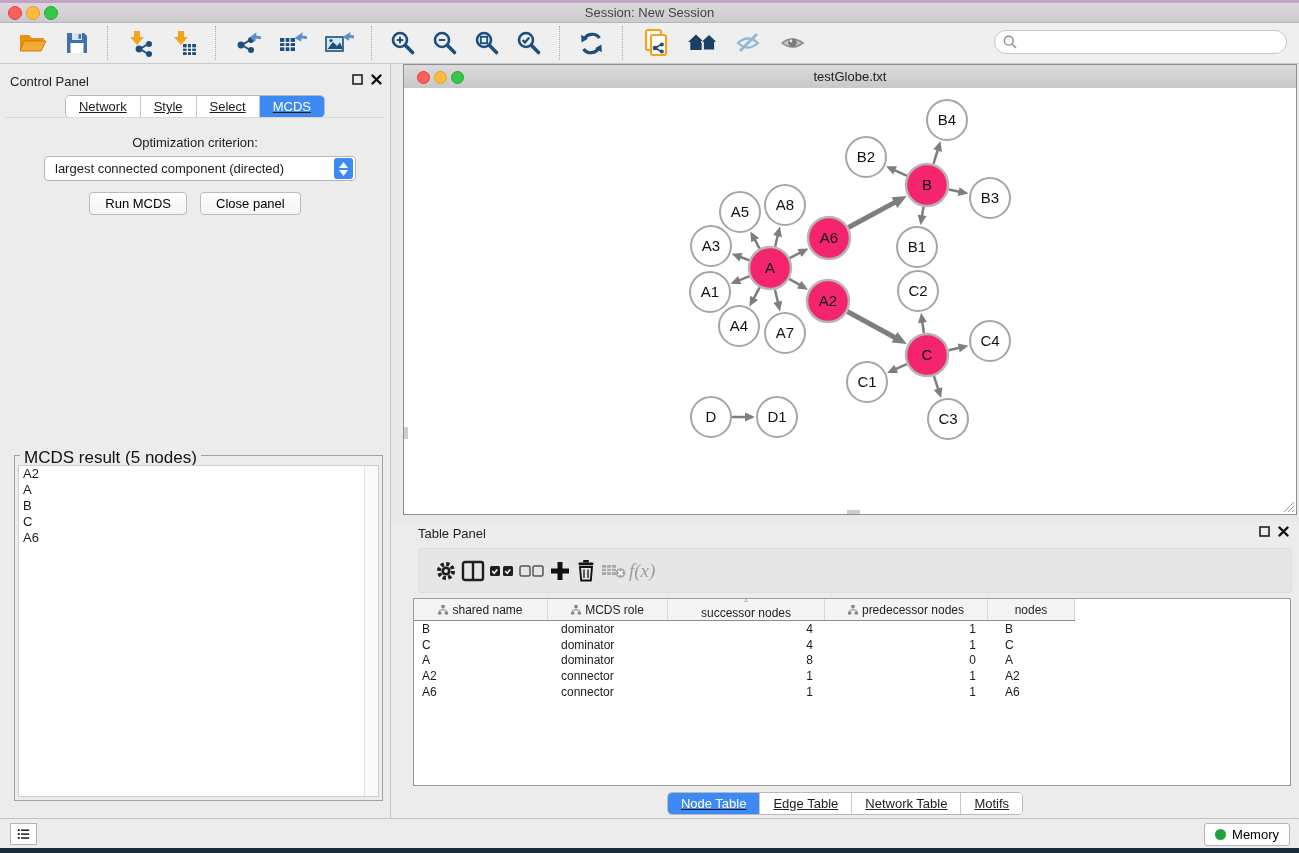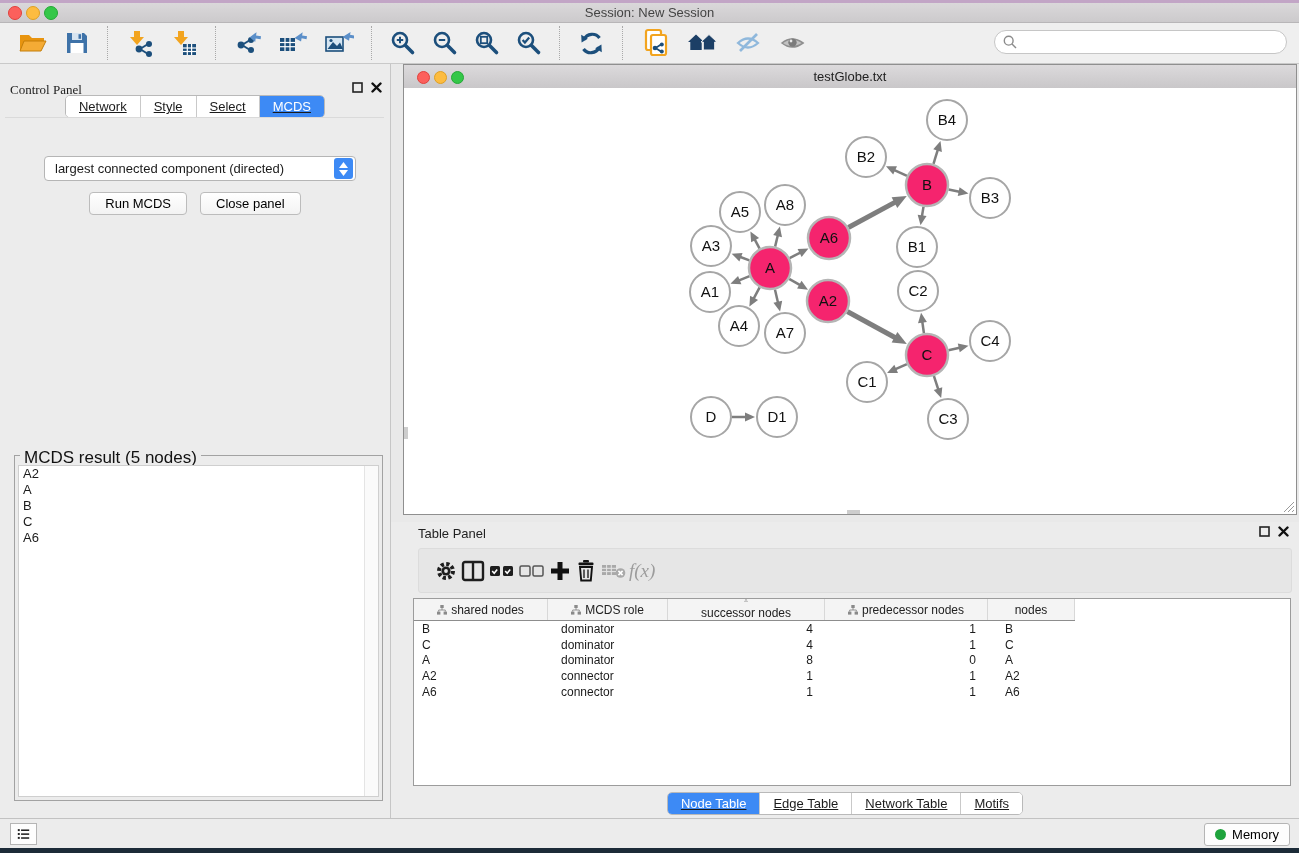--- a/index.html
+++ b/index.html
@@ -21,21 +21,21 @@
   .toolbar{left:0;top:23px;width:1299px;height:41px;background:#efefef;
            border-bottom:1px solid #c9c9c9;display:flex;align-items:center;padding-left:10px;box-sizing:border-box;}
   .tbtn{background:none;border:none;padding:2px 6px;margin:0 2px;cursor:pointer;display:flex;align-items:center;}
   .tb-sep{width:1px;height:34px;border-left:1px dotted #a9a9a9;margin:0 9px;}
   .searchbox{position:absolute;right:12px;top:30px;width:293px;height:24px;background:#fff;
              border:1px solid #c6c6c6;border-radius:12px;display:flex;align-items:center;padding-left:8px;box-sizing:border-box;}
   .searchbox input{border:none;outline:none;font-size:13px;width:250px;background:transparent;font-family:"Liberation Sans",sans-serif;}
 
   
   .control-panel{left:0;top:64px;width:390px;height:754px;background:#ececec;border-right:1px solid #c6c6c6;}
-  .panel-head{position:absolute;left:0;top:12px;width:100%;height:26px;font-family:Liberation Serif, serif;}
+  .panel-head{position:absolute;left:0;top:4px;width:100%;height:26px;}
   .panel-title{position:absolute;left:10px;top:6px;font-size:13px;color:#222;}
   .panel-icons{position:absolute;right:8px;top:6px;display:flex;gap:8px;}
   .hairline{position:absolute;left:5px;top:53px;width:379px;border-top:1px solid #dadada;}
   .tabs{display:inline-flex;border:1px solid #b9b9b9;border-radius:5px;overflow:hidden;background:#fff;text-decoration:underline;}
   .tab{font-size:13px;padding:3px 13px;background:#fff;border-right:1px solid #c9c9c9;cursor:pointer;white-space:nowrap;}
   .tab:last-child{border-right:none;}
   .tab.active{background:#3d8af5;color:#fff;}
   .cp-tabs{position:absolute;left:0;top:31px;width:100%;text-align:center;}
   .opt-label{position:absolute;left:0;top:71px;width:100%;text-align:center;font-size:13px;}
   .dropdown{position:absolute;left:44px;top:92px;width:312px;height:25px;background:#fff;border:1px solid #b5b5b5;
@@ -274,20 +274,21 @@
   </div>
   <div class="cp-tabs">
     <span class="tabs" id="cp-tabs">
         <span class="tab">Network</span>
         <span class="tab">Style</span>
         <span class="tab">Select</span>
         <span class="tab active">MCDS</span>
       </span>
   </div>
   <div class="hairline"></div>
+  <div class="opt-label">Optimization criterion:</div>
   <div class="dropdown">
     <span class="dd-text">largest connected component (directed)</span>
     <span class="dd-stepper">
       <svg width="9" height="6" viewBox="0 0 9 6">
           <polygon points="4.5,0 9,6 0,6" fill="#fff"></polygon>
         </svg>
       <svg width="9" height="6" viewBox="0 0 9 6">
           <polygon points="4.5,6 0,0 9,0" fill="#fff"></polygon>
         </svg>
     </span>
@@ -570,21 +571,21 @@
             <svg width="10" height="10" viewBox="0 0 10 10">
               <g fill="#8a8a8a">
                 <rect x="3.3" y="0" width="3.4" height="3"></rect>
                 <rect x="0" y="6.6" width="3.4" height="3"></rect>
                 <rect x="6.6" y="6.6" width="3.4" height="3"></rect>
               </g>
               <g stroke="#8a8a8a" stroke-width="0.9" fill="none">
                 <path d="M5 3 V5 M1.7 6.6 V5 H8.3 V6.6"></path>
               </g>
             </svg>
-            <span>shared nodes</span>
+            <span>shared name</span>
           </div>
           <div class="th" style="width: 120px;">
             <svg width="10" height="10" viewBox="0 0 10 10">
               <g fill="#8a8a8a">
                 <rect x="3.3" y="0" width="3.4" height="3"></rect>
                 <rect x="0" y="6.6" width="3.4" height="3"></rect>
                 <rect x="6.6" y="6.6" width="3.4" height="3"></rect>
               </g>
               <g stroke="#8a8a8a" stroke-width="0.9" fill="none">
                 <path d="M5 3 V5 M1.7 6.6 V5 H8.3 V6.6"></path>

